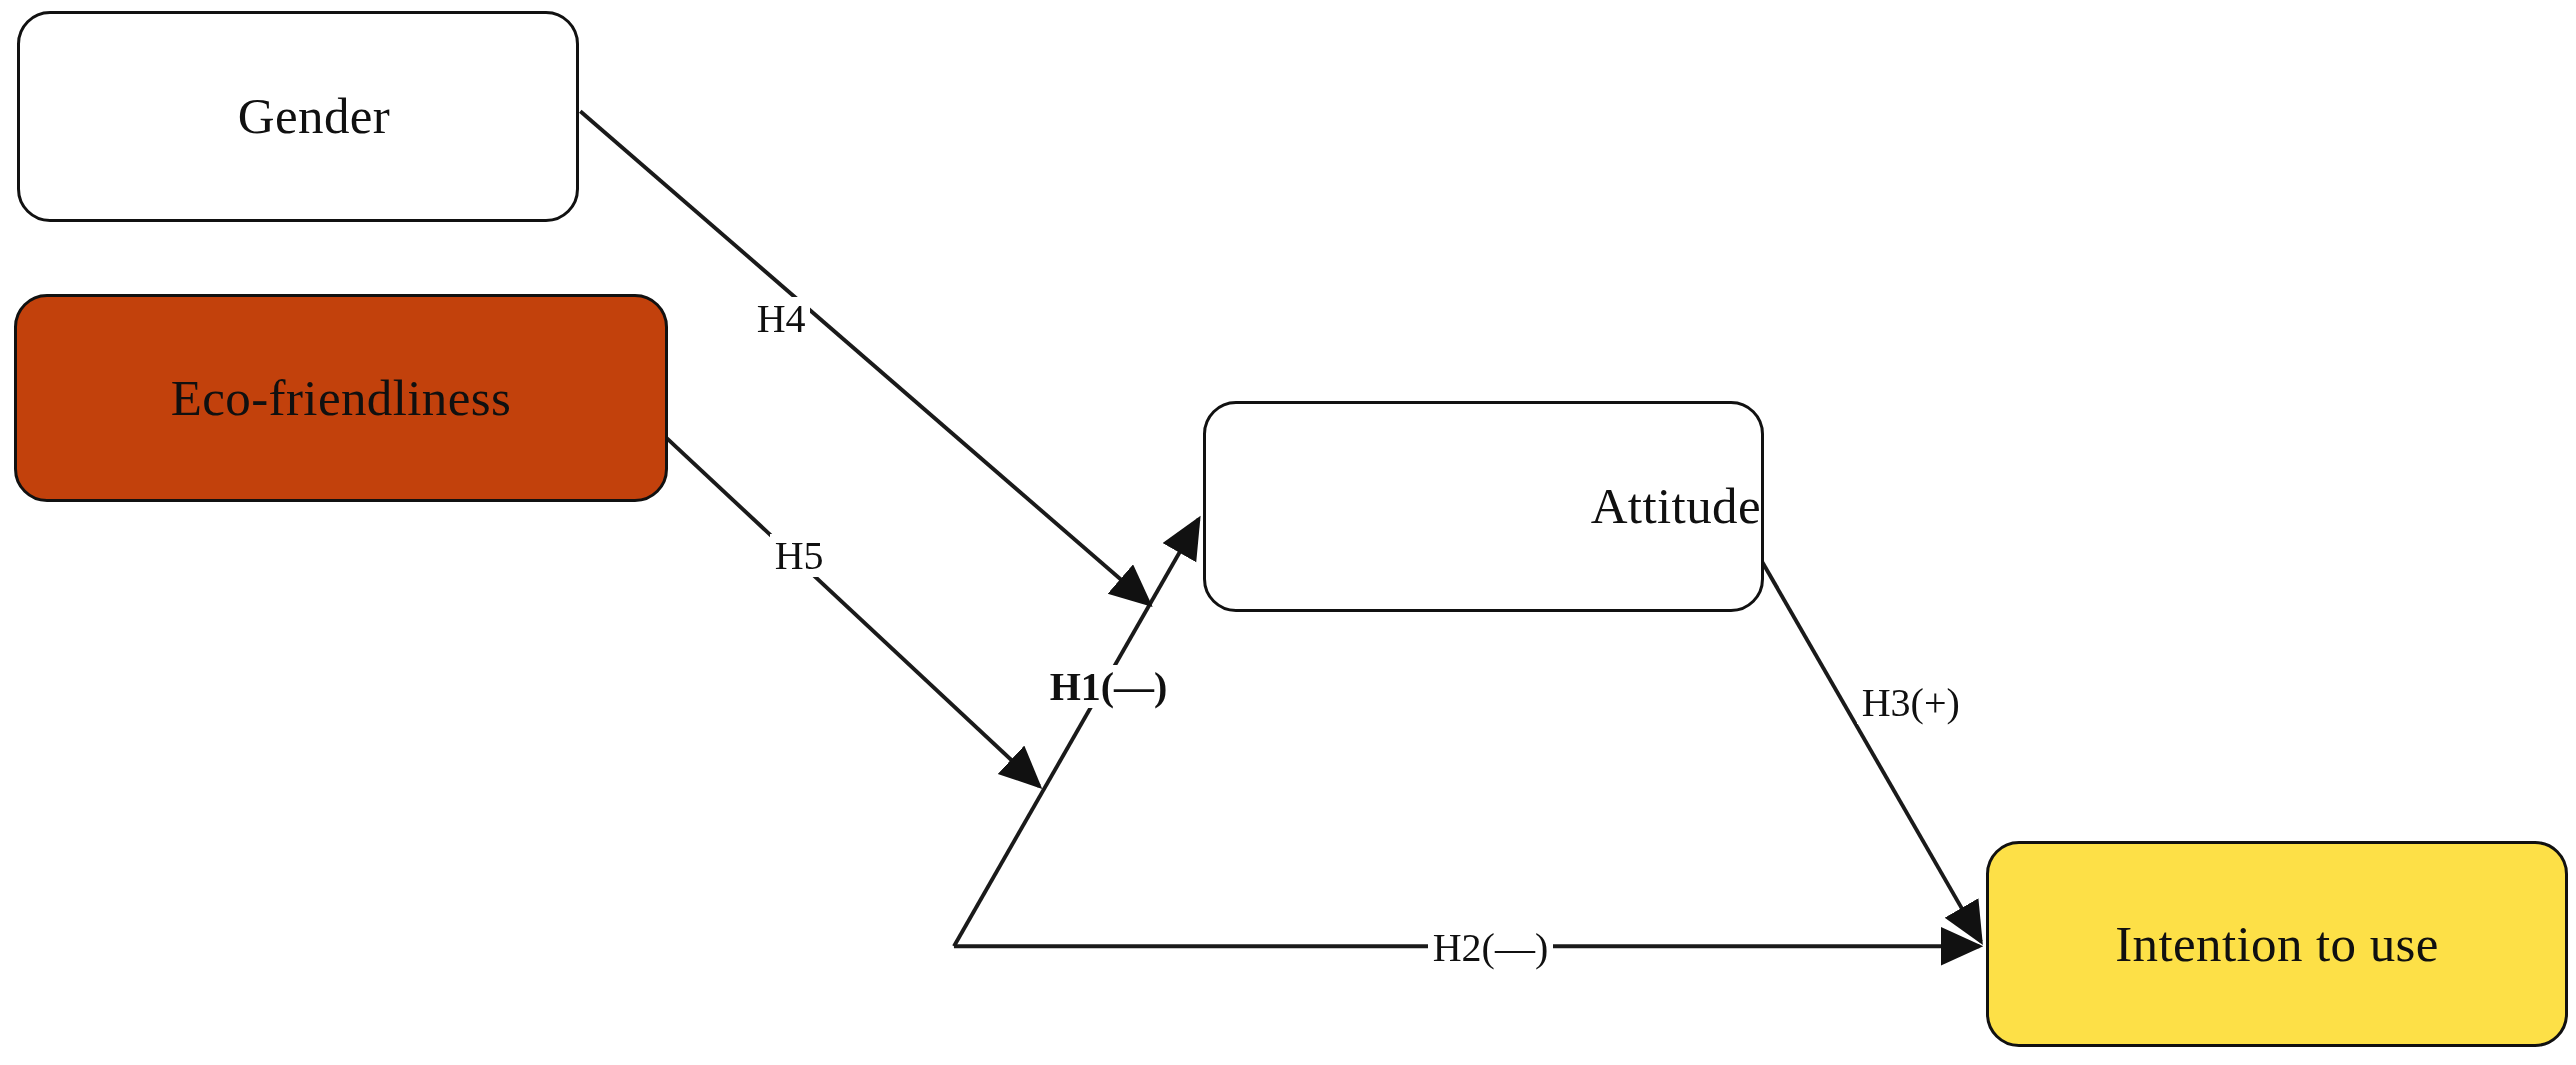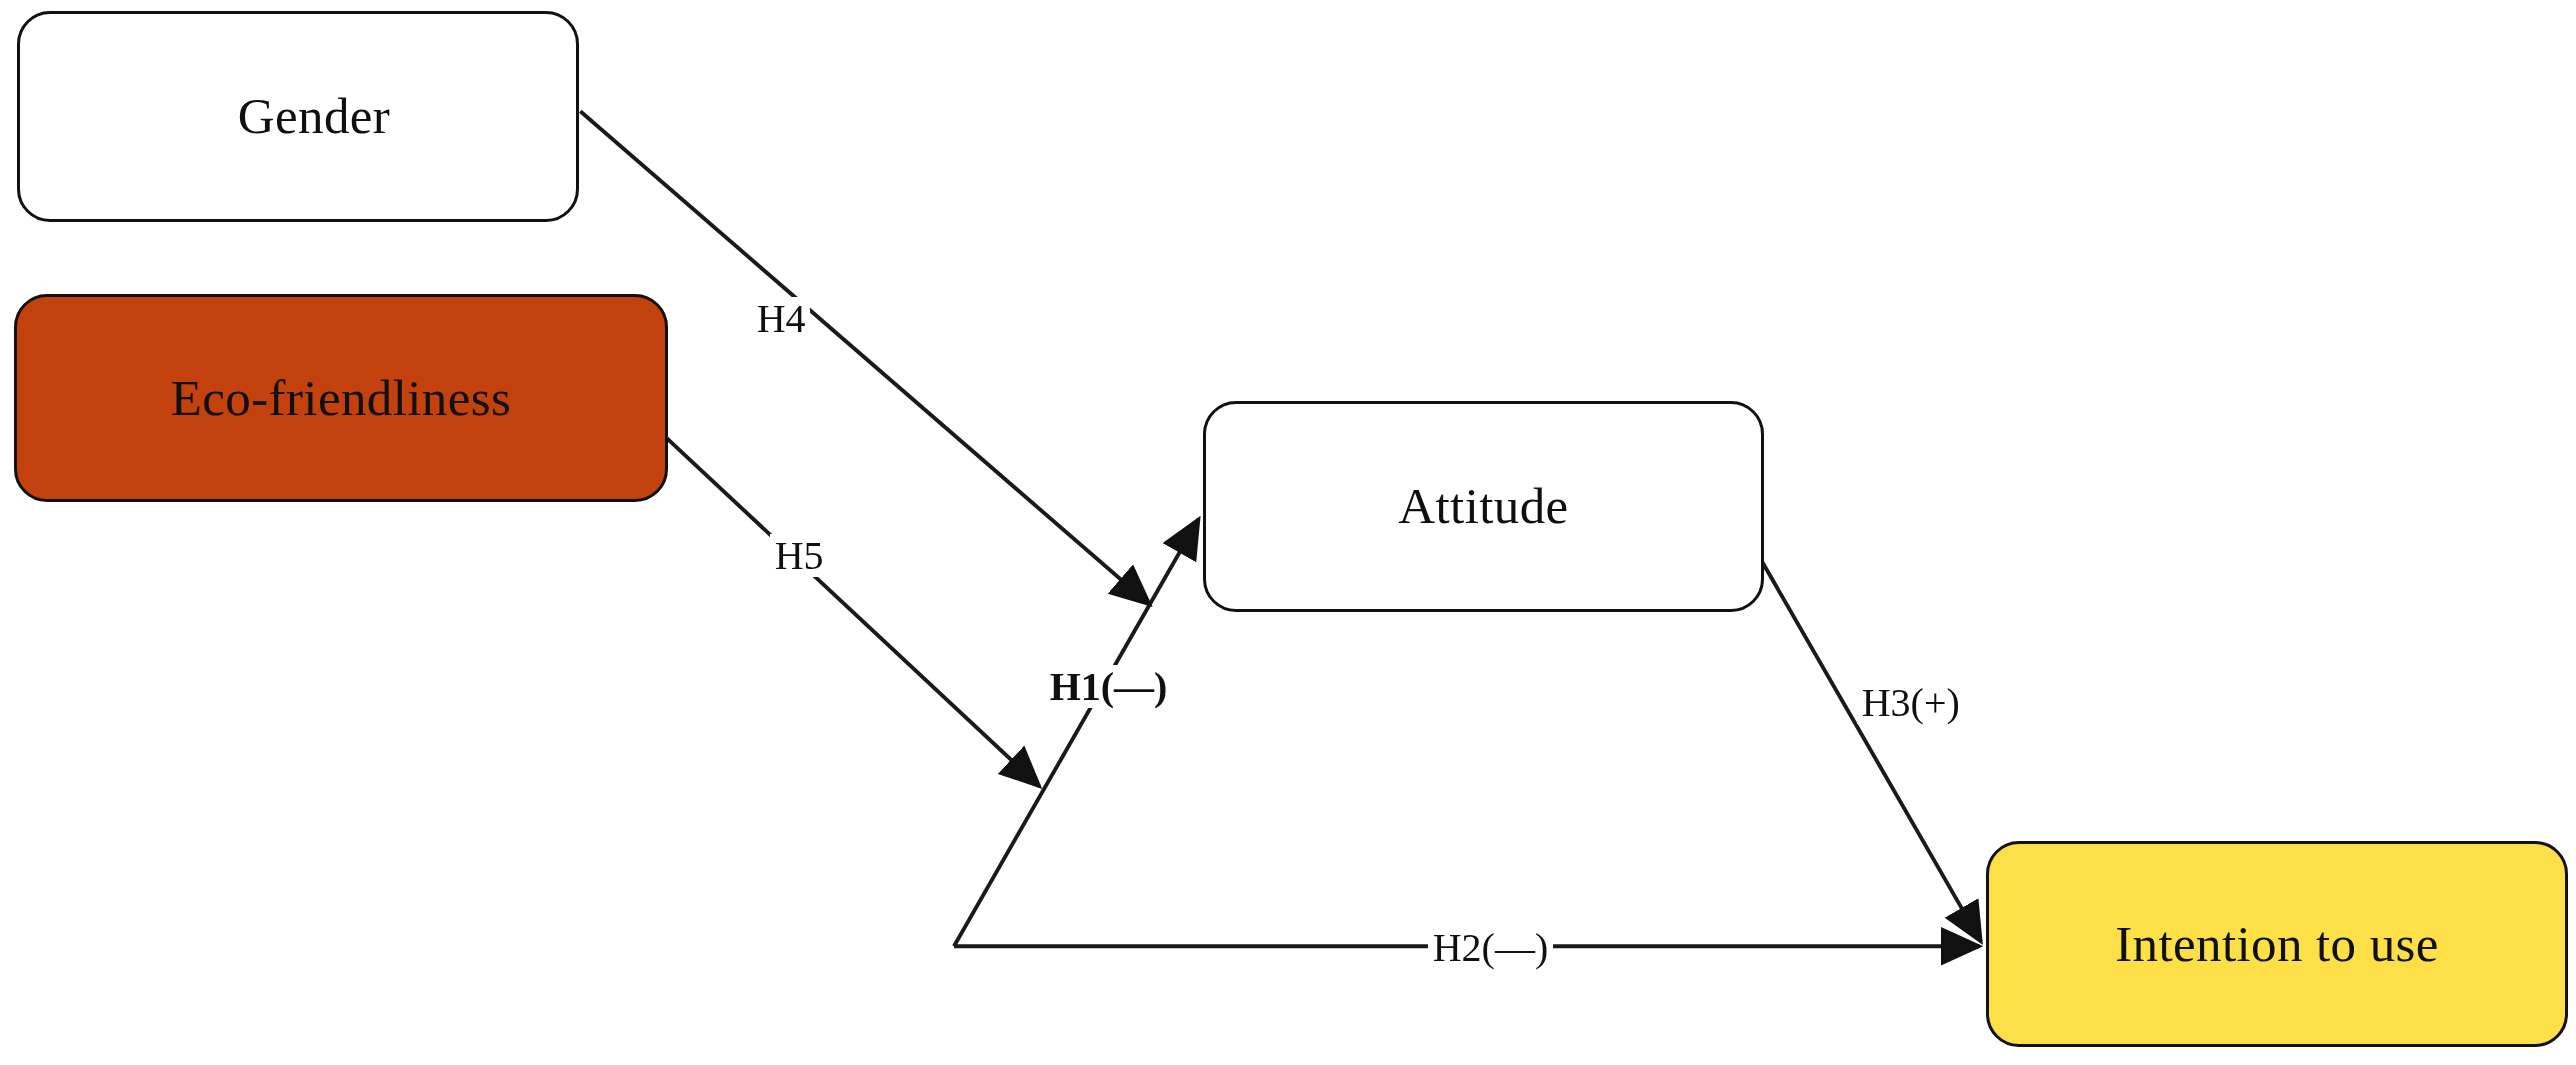--- a/index.html
+++ b/index.html
@@ -78,21 +78,21 @@
   </svg>
 
   <div class="node-box" id="node-gender" style="left: 17px; top: 11px; width: 562px; height: 211px; border-color: rgb(17, 17, 17); background: rgb(255, 255, 255); padding-left: 32px;">
     <span class="node-label">Gender</span>
   </div>
 
   <div class="node-box" id="node-eco" style="left: 14px; top: 294px; width: 654px; height: 208px; border-color: rgb(17, 17, 17); background: #c2410c;">
     <span class="node-label">Eco-friendliness</span>
   </div>
 
-  <div class="node-box" id="node-attitude" style="left: 1203px; top: 401px; width: 561px; height: 211px; border-color: rgb(17, 17, 17); background: rgb(255, 255, 255);">
+  <div class="node-box" id="node-attitude" style="left: 1203px; top: 401px; width: 561px; height: 211px; border-color: rgb(17, 17, 17); background: rgb(255, 255, 255); justify-content: flex-end;">
     <span class="node-label">Attitude</span>
   </div>
 
 
   <div class="node-box" id="node-intention" style="left: 1986px; top: 841px; width: 582px; height: 206px; border-color: rgb(17, 17, 17); background: #fde047;">
     <span class="node-label">Intention to use</span>
   </div>
 
   <div class="edge-label" id="label-h4" style="left: 752px; top: 297px;">H4</div>
   <div class="edge-label" id="label-h5" style="left: 726px; top: 534px; margin-left: 44px;">H5</div>

